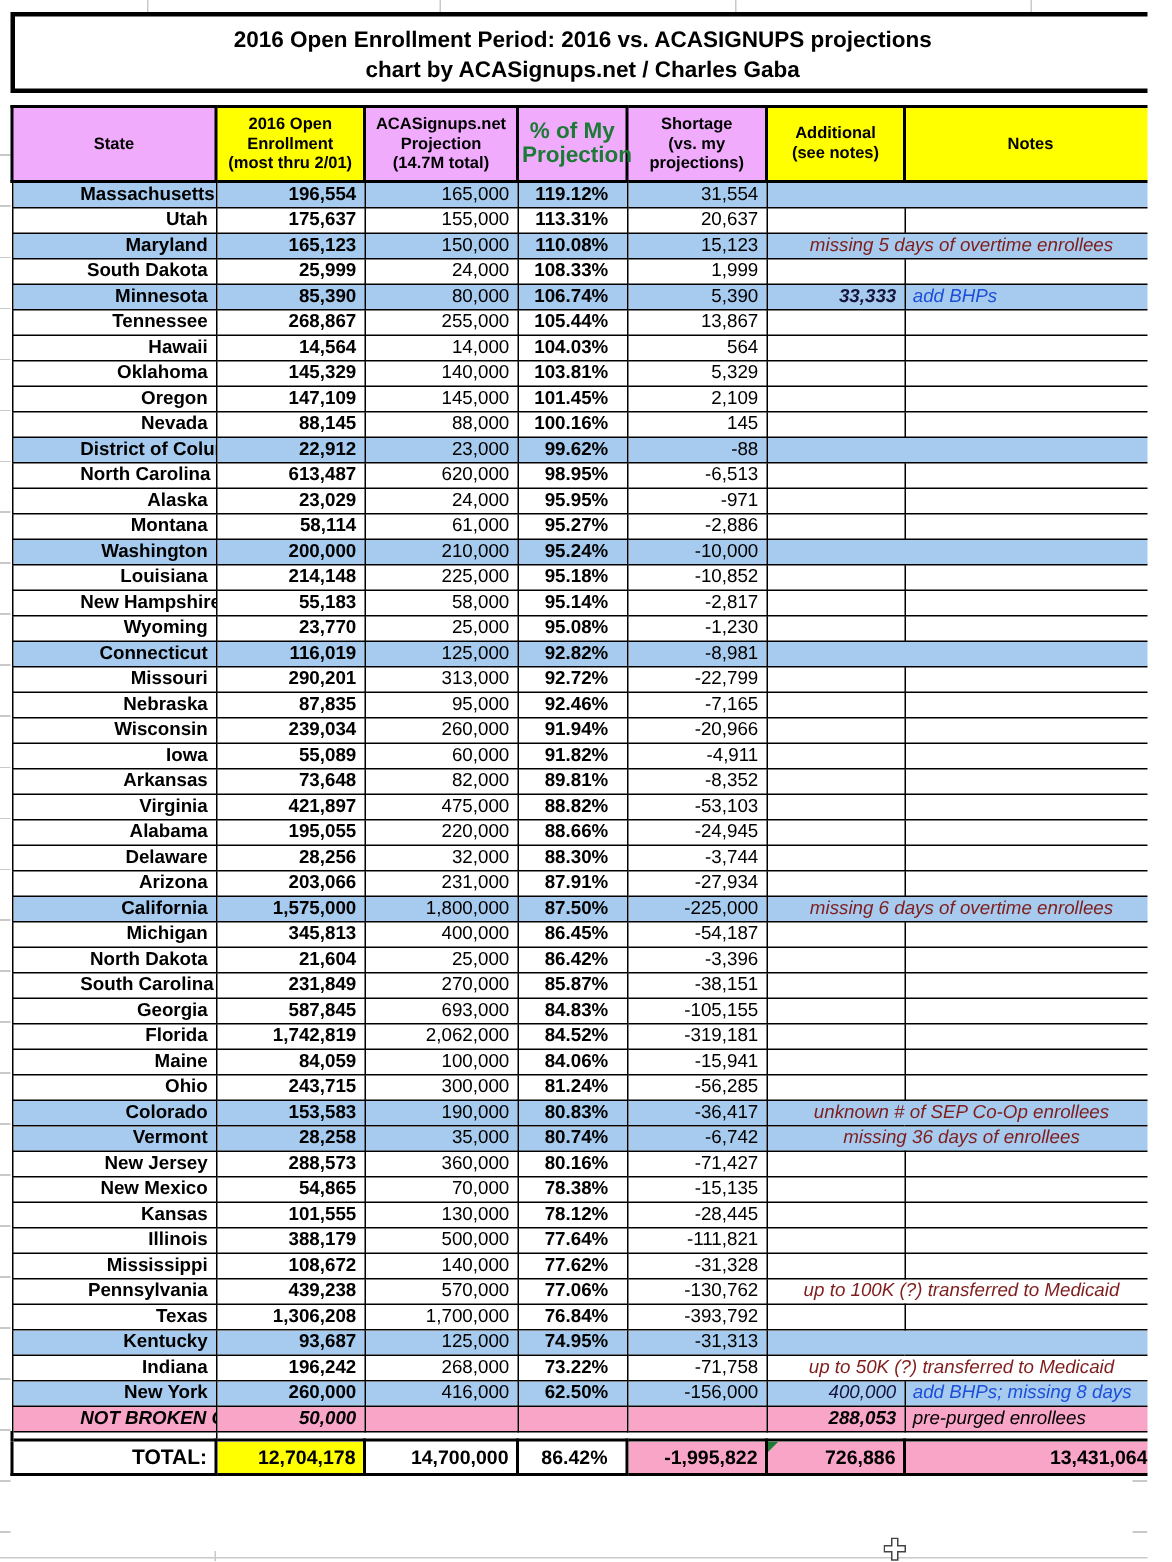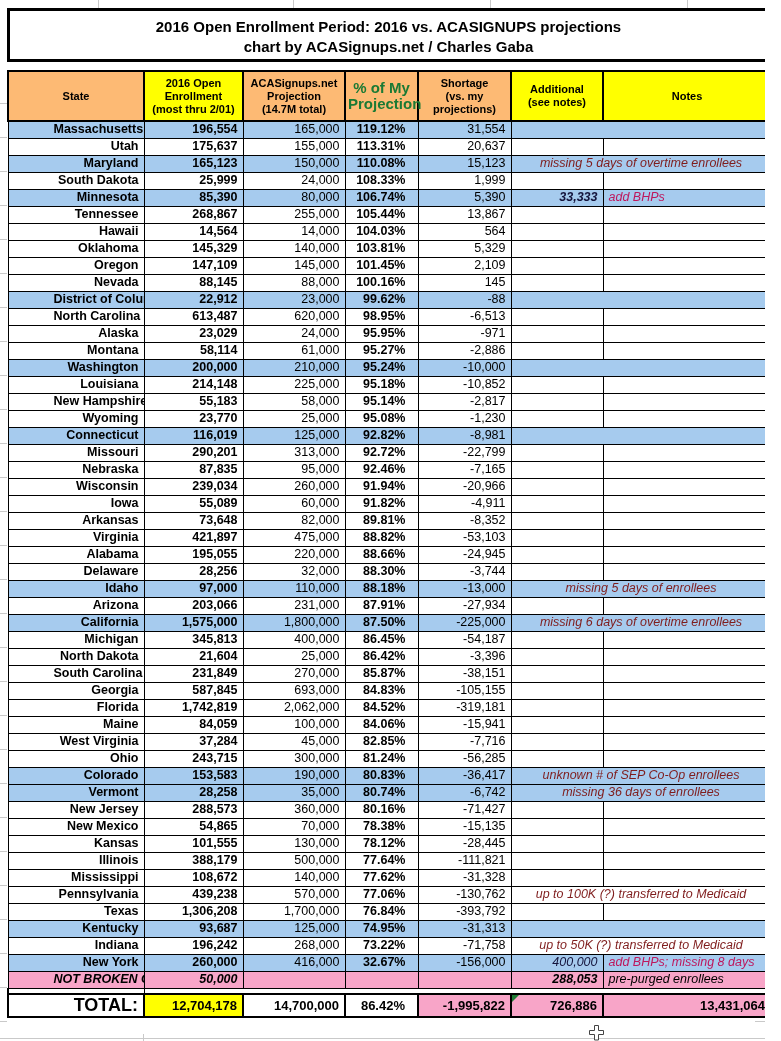--- a/index.html
+++ b/index.html
@@ -21,56 +21,56 @@
     position:absolute; left:7px; top:8px; width:763px; height:54px;
     border:3px solid #000; background:#fff; text-align:center;
     font-weight:bold; font-size:15px; line-height:20px; padding-top:6px;
   }
 
   table.main {
     position:absolute; left:7px; top:70px; width:763px;
     border-collapse:collapse; table-layout:fixed;
   }
   th {
-    border:2px solid #000; background:#fdba74; font-weight:bold; font-size:11px;
+    border:2px solid #000; background:#f0abfc; font-weight:bold; font-size:11px;
     line-height:13px; height:50px; text-align:center; white-space:pre-line;
     vertical-align:middle; padding:0 2px;
   }
   th.yellow { background:var(--yellow); }
   th.col-pct { color:var(--green); font-size:15px; line-height:16px; }
 
   td {
     border:1px solid #000; height:17px; font-size:12.5px; line-height:15px;
     padding:0 5px; white-space:nowrap; overflow:hidden; background:#fff;
     vertical-align:middle;
   }
   tr.row-blue td { background:var(--blue); }
   td.c-state  { text-align:right; font-weight:bold;padding-left:45px; }
   td.c-enroll { text-align:right; font-weight:bold; }
   td.c-proj   { text-align:right; }
   td.c-pct    { text-align:right; font-weight:bold; padding-right:12px; }
   td.c-short  { text-align:right; }
   td.c-addl   { text-align:right; font-style:italic; font-weight:bold; color:#14143c; }
   td.c-addl.nobold { font-weight:normal; }
-  td.c-note   { text-align:left;  font-style:italic; color:#be185d; }
+  td.c-note   { text-align:left;  font-style:italic; color:#1d4ed8; }
   td.c-notespan { text-align:center; font-style:italic; color:#7f1d1d; }
 
   tr.nbo td { background:var(--pink); font-style:italic; color:#000; }
   tr.nbo td.c-state, tr.nbo td.c-enroll, tr.nbo td.c-addl { font-weight:bold;margin-left:28px; }
   tr.nbo td.c-note { font-weight:normal; }
 
   tr.gap td { border:0; height:6px; background:#fff; padding:0; }
   tr.gap td:first-child { border-left:2px solid #000; border-right:1px solid #000; }
   tr.gap td:last-child  { border-right:2px solid #000; }
 
   tr.total td {
     border:2px solid #000; height:23px; font-weight:bold; font-size:13px;
     text-align:right; background:#fff;
   }
-  tr.total td.t-label  { font-size:18px; }
+  tr.total td.t-label  { font-size:14px; }
   tr.total td.t-enroll { background:var(--yellow); }
   tr.total td.t-pct    { padding-right:12px; }
   tr.total td.t-pink   { background:var(--pink); position:relative; }
   .flag-triangle {
     position:absolute; left:0; top:0; width:0; height:0;
     border-top:7px solid #1e7b34; border-right:7px solid transparent;
   }
   .cell-cursor { position:absolute; left:589px; top:1025px; }
 </style>
 </head>
@@ -353,28 +353,20 @@
         </tr>
         <tr>
           <td class="c-state">Delaware</td>
           <td class="c-enroll">28,256</td>
           <td class="c-proj">32,000</td>
           <td class="c-pct">88.30%</td>
           <td class="c-short">-3,744</td>
           <td class="c-addl"></td>
           <td class="c-note"></td>
         </tr>
-        <tr class="row-blue">
-          <td class="c-state">Idaho</td>
-          <td class="c-enroll">97,000</td>
-          <td class="c-proj">110,000</td>
-          <td class="c-pct">88.18%</td>
-          <td class="c-short">-13,000</td>
-          <td class="c-notespan" colspan="2">missing 5 days of enrollees</td>
-        </tr>
         <tr>
           <td class="c-state">Arizona</td>
           <td class="c-enroll">203,066</td>
           <td class="c-proj">231,000</td>
           <td class="c-pct">87.91%</td>
           <td class="c-short">-27,934</td>
           <td class="c-addl"></td>
           <td class="c-note"></td>
         </tr>
         <tr class="row-blue">
@@ -433,29 +425,20 @@
         <tr>
           <td class="c-state">Maine</td>
           <td class="c-enroll">84,059</td>
           <td class="c-proj">100,000</td>
           <td class="c-pct">84.06%</td>
           <td class="c-short">-15,941</td>
           <td class="c-addl"></td>
           <td class="c-note"></td>
         </tr>
         <tr>
-          <td class="c-state">West Virginia</td>
-          <td class="c-enroll">37,284</td>
-          <td class="c-proj">45,000</td>
-          <td class="c-pct">82.85%</td>
-          <td class="c-short">-7,716</td>
-          <td class="c-addl"></td>
-          <td class="c-note"></td>
-        </tr>
-        <tr>
           <td class="c-state">Ohio</td>
           <td class="c-enroll">243,715</td>
           <td class="c-proj">300,000</td>
           <td class="c-pct">81.24%</td>
           <td class="c-short">-56,285</td>
           <td class="c-addl"></td>
           <td class="c-note"></td>
         </tr>
         <tr class="row-blue">
           <td class="c-state">Colorado</td>
@@ -548,21 +531,21 @@
           <td class="c-enroll">196,242</td>
           <td class="c-proj">268,000</td>
           <td class="c-pct">73.22%</td>
           <td class="c-short">-71,758</td>
           <td class="c-notespan" colspan="2">up to 50K (?) transferred to Medicaid</td>
         </tr>
         <tr class="row-blue">
           <td class="c-state">New York</td>
           <td class="c-enroll">260,000</td>
           <td class="c-proj">416,000</td>
-          <td class="c-pct">32.67%</td>
+          <td class="c-pct">62.50%</td>
           <td class="c-short">-156,000</td>
           <td class="c-addl nobold">400,000</td>
           <td class="c-note">add BHPs; missing 8 days</td>
         </tr>
         <tr class="nbo">
           <td class="c-state">NOT BROKEN OUT:</td>
           <td class="c-enroll">50,000</td>
           <td class="c-proj"></td>
           <td class="c-pct"></td>
           <td class="c-short"></td>

